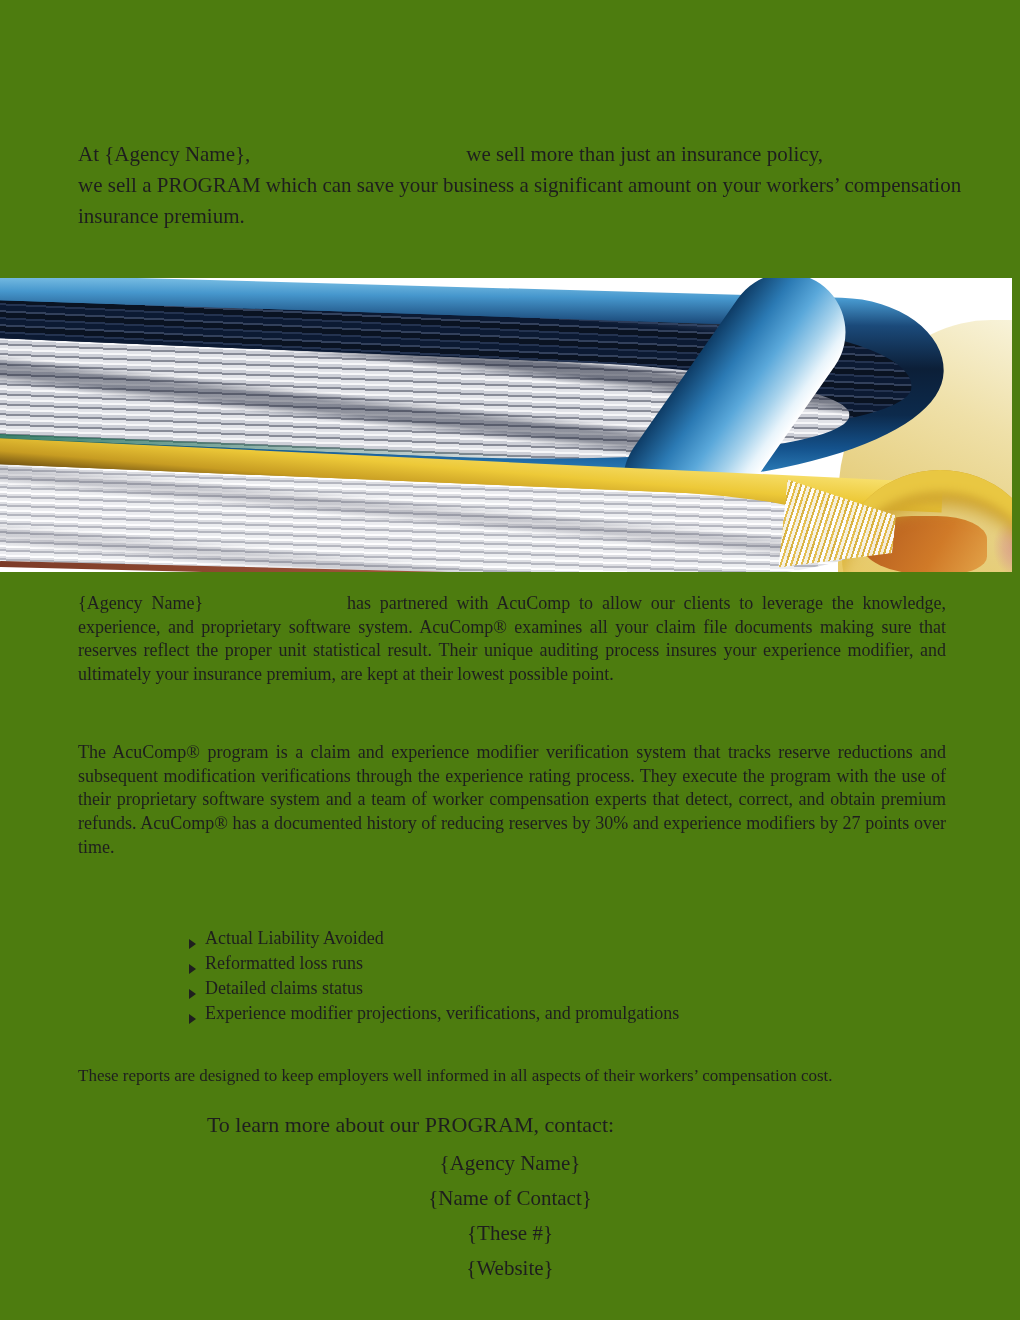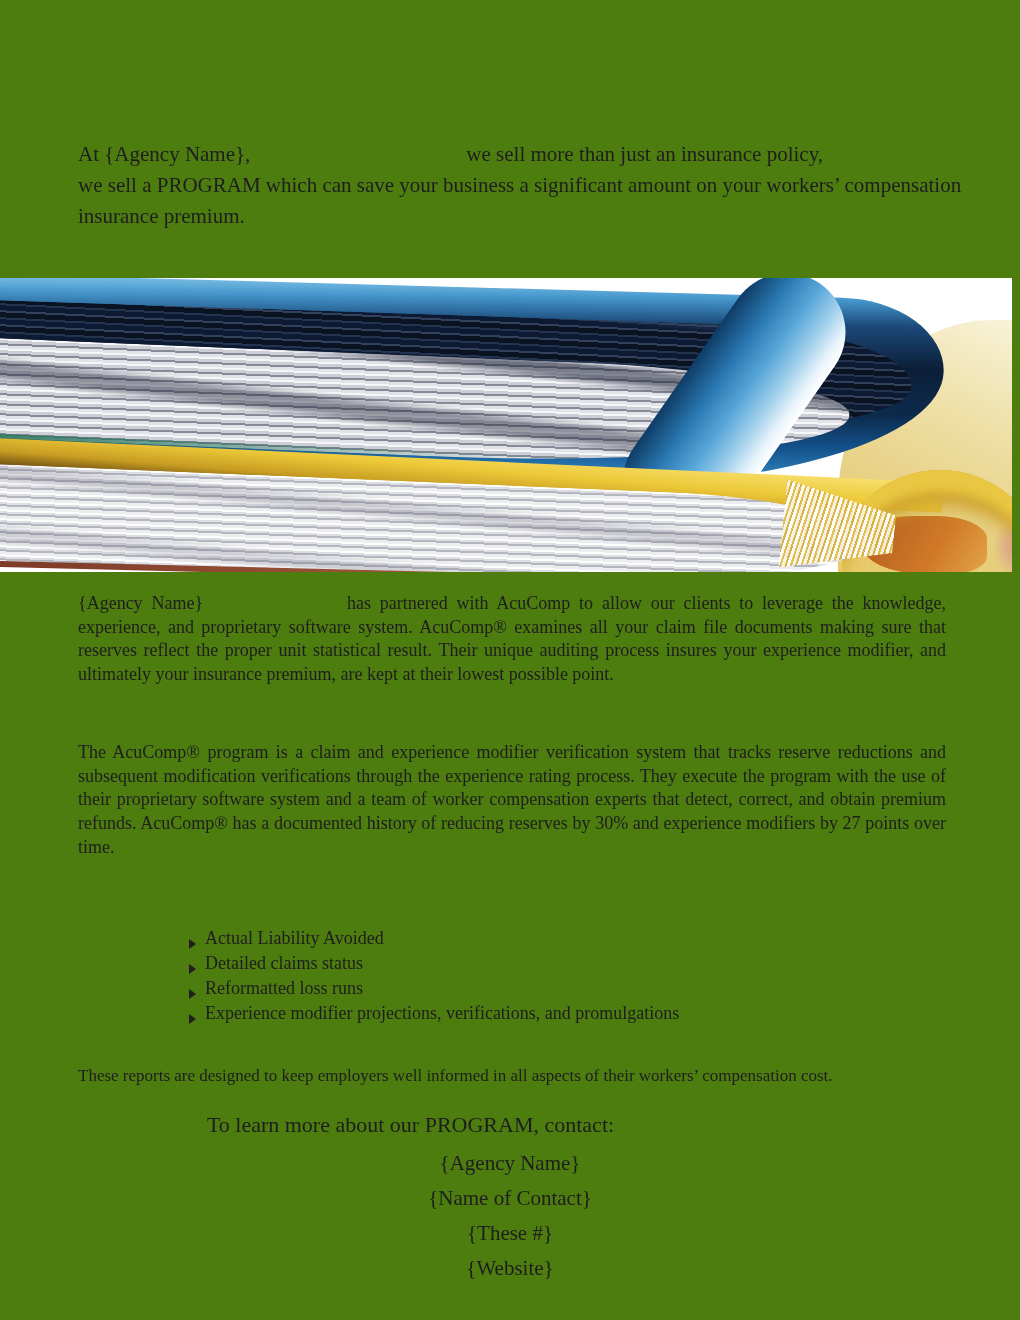--- a/index.html
+++ b/index.html
@@ -100,25 +100,25 @@
   <div class="blk p2 just">The AcuComp® program is a claim and experience modifier verification system that tracks reserve reductions and subsequent modification verifications through the experience rating process. They execute the program with the use of their proprietary software system and a team of worker compensation experts that detect, correct, and obtain premium refunds. AcuComp® has a documented history of reducing reserves by 30% and experience modifiers by 27 points over time.</div>
 
 
   <ul class="bullets">
     <li>
         <span class="tri"></span>
         <span>Actual Liability Avoided</span>
       </li>
     <li>
         <span class="tri"></span>
-        <span>Detailed claims status</span>
+        <span>Reformatted loss runs</span>
       </li>
     <li>
         <span class="tri"></span>
-        <span>Reformatted loss runs</span>
+        <span>Detailed claims status</span>
       </li>
     <li>
         <span class="tri"></span>
         <span>Experience modifier projections, verifications, and promulgations</span>
       </li>
   </ul>
 
   <div class="blk p4">These reports are designed to keep employers well informed in all aspects of their workers’ compensation cost.</div>
 
   <div class="contact-heading">To learn more about our PROGRAM, contact:</div>

